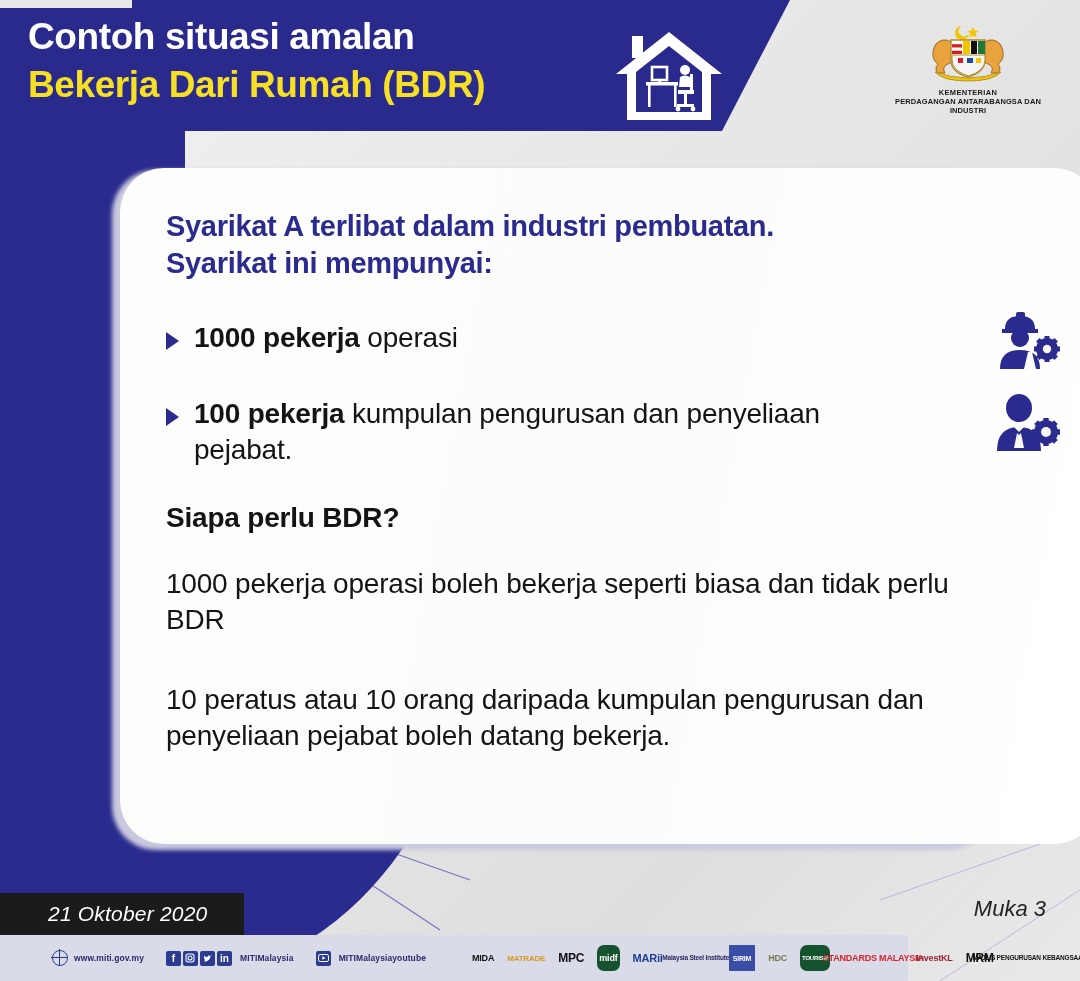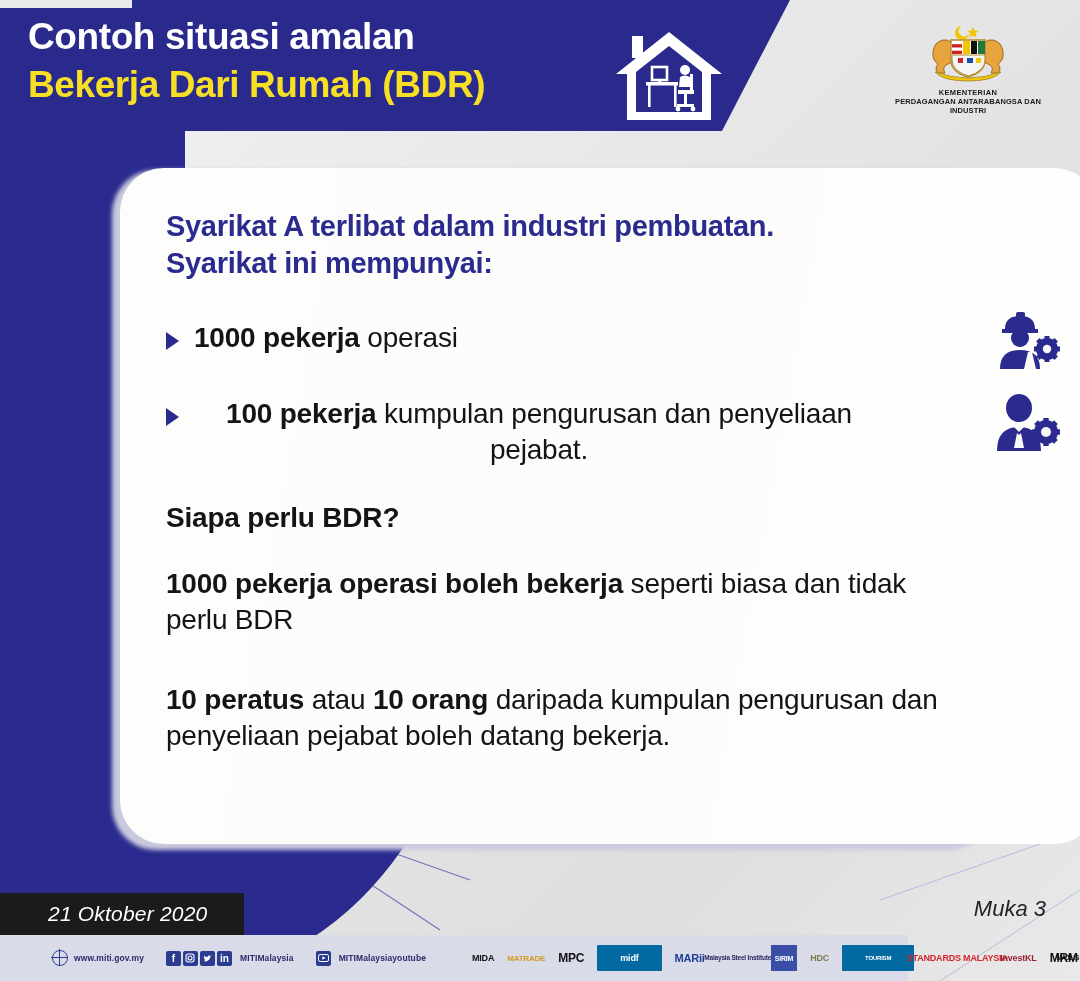--- a/index.html
+++ b/index.html
@@ -116,21 +116,20 @@
     font-weight:bold;
     line-height:37px;
     letter-spacing:-0.3px;
   }
 
   .bullet-row {
     display:flex;
     align-items:flex-start;
     margin-top:26px;
     position:relative;
-    text-align:center;
   }
   .bullet-tri {
     flex:0 0 auto;
     width:0; height:0;
     border-left:13px solid #2b2b8f;
     border-top:9px solid transparent;
     border-bottom:9px solid transparent;
     margin-top:12px;
     margin-right:15px;
   }
@@ -151,21 +150,21 @@
     letter-spacing:-0.2px;
   }
   .para {
     margin-top:32px;
     font-size:28px;
     line-height:36px;
     color:#141414;
     letter-spacing:-0.2px;
     max-width:800px;
   }
-  .para b { font-weight:bold; }
+  .para b { font-weight:normal; }
 
   .row-icon {
     position:absolute;
     right:-8px;
     width:70px; height:62px;
   }
 
   
   .date-tag {
     position:absolute;
@@ -235,21 +234,21 @@
 
   .partners { display:flex; align-items:center; gap:13px; margin-left:24px; }
   .plogo {
     font-size:9px; font-weight:bold; color:#27275e;
     white-space:nowrap; letter-spacing:-0.2px;
     display:flex; align-items:center; justify-content:center;
     height:26px;
   }
   .plogo.red { color:#d4232b; }
   .plogo.boxred {
-    background:#0369a1; color:#fff; padding:2px 23px; border-radius:1px;
+    background:#14532d; color:#fff; padding:2px 2px; border-radius:7px;
   }
   .plogo.box {
     background:#3a4ea8; color:#fff; padding:3px 4px; font-size:7px;
   }
   .plogo.olive { color:#7d7a4e; }
   .plogo.dark { color:#111; }
   .plogo.tiny { font-size:6.5px; line-height:7.5px; text-align:center; }
 </style>
 </head>
 <body>

